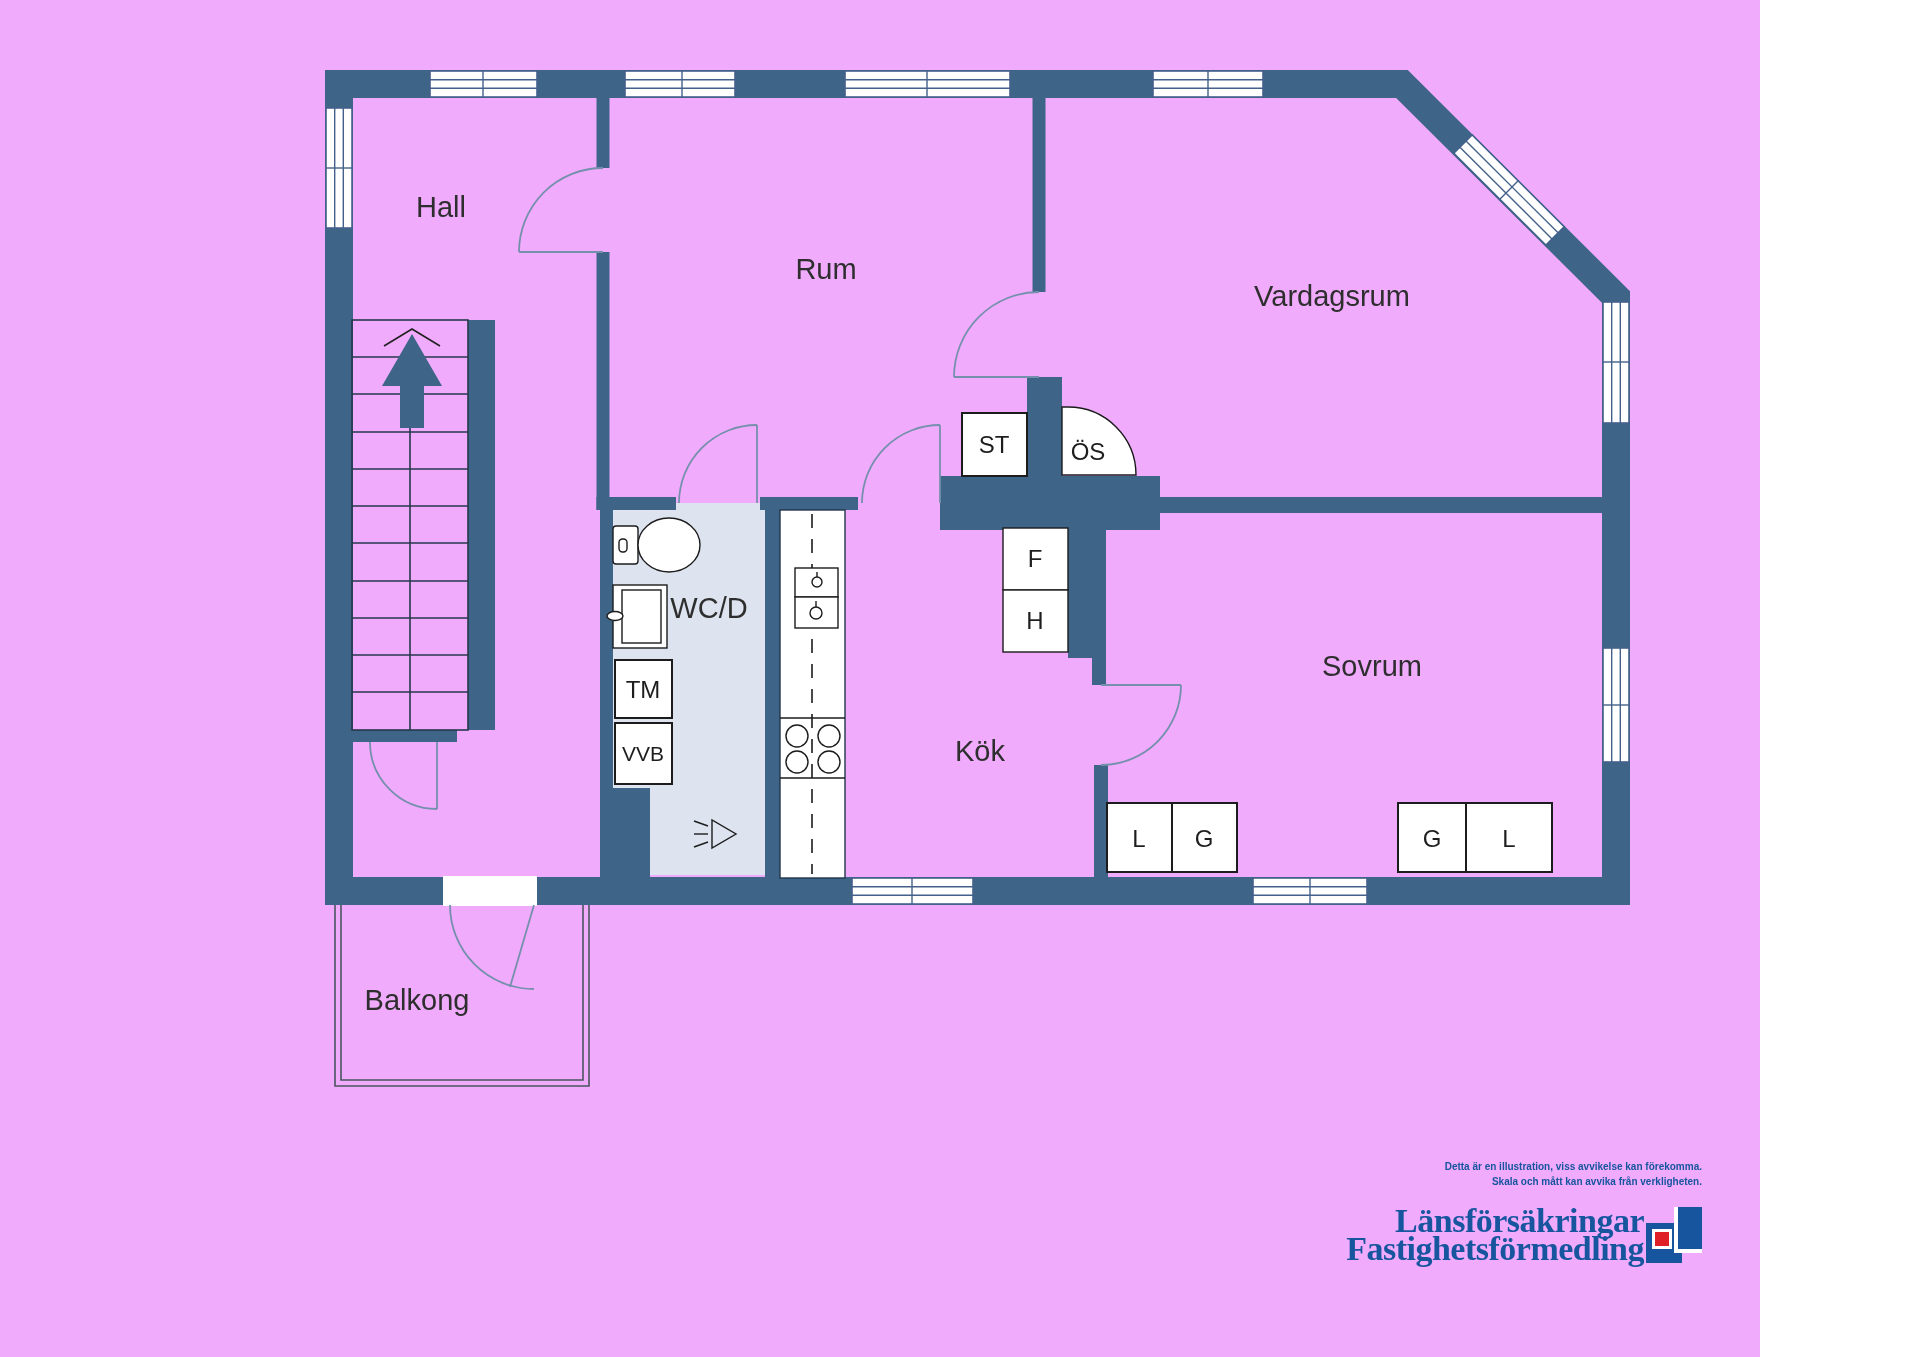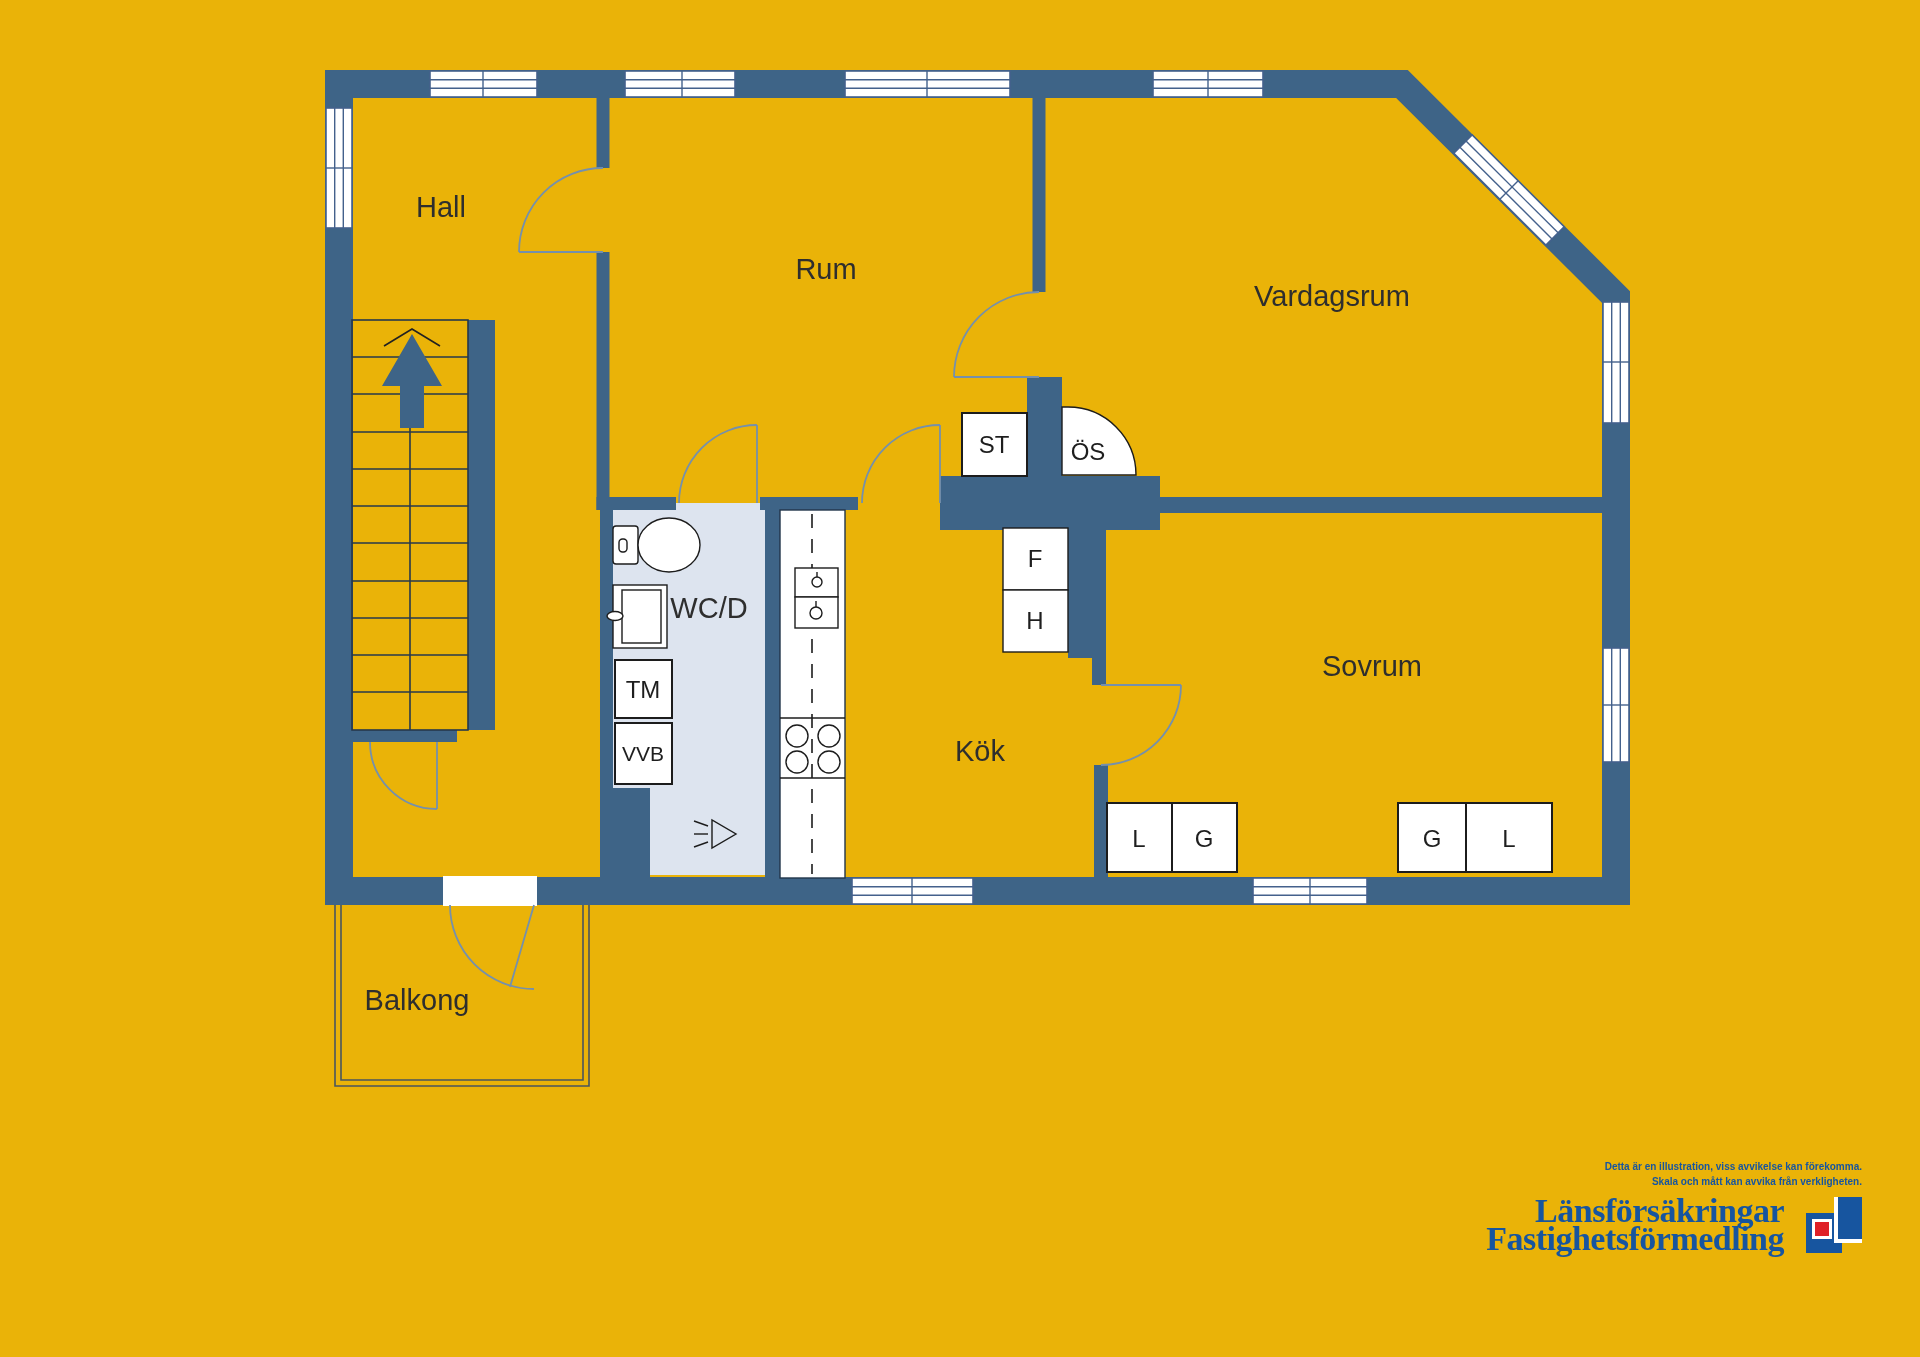--- a/index.html
+++ b/index.html
@@ -1,36 +1,36 @@
 <!DOCTYPE html>
 <html style="--wall: #3e6487; --wc_floor: #dde4ef; --line: #44618c; --door: #7590ac; --label: #2e2e2e; --brand: #17559f; --brand_red: #df2027;"><head>
 <meta charset="utf-8">
 <style>
   html,body{margin:0;padding:0;background:#fff;}
-  .stage{position:relative;width:1920px;height:1357px;background:#eab308;overflow:hidden;
+  .stage{position:relative;width:1760px;height:1357px;background:#f0abfc;overflow:hidden;
          font-family:"Liberation Sans", sans-serif;}
   svg text{font-family:"Liberation Sans", sans-serif;}
 
   
   .wall{fill:var(--wall,#3e6487);}
   .win rect.pane{fill:#fff;stroke:var(--line,#44618c);stroke-width:1.6;}
   .win line{stroke:var(--line,#44618c);stroke-width:1.4;}
   .door{stroke:var(--door,#7590ac);stroke-width:1.8;fill:none;}
   .fixture{fill:#fff;stroke:#1c1c1c;stroke-width:2;}
   .fixture.thin{stroke-width:1.4;}
   .sym{stroke:#1c1c1c;stroke-width:1.4;fill:none;}
   .stairline{stroke:#26384c;stroke-width:1.6;fill:none;}
   .room-label{font-size:29px;fill:var(--label,#2e2e2e);text-anchor:middle;}
   .box-label{font-size:24px;fill:#1e1e1e;text-anchor:middle;}
   .box-label.small{font-size:21px;}
   .balcony{stroke:#49565f;stroke-width:1.6;fill:none;}
 
   .footer{position:absolute;right:58px;top:1160px;text-align:right;}
   .disclaimer{font-size:10px;font-weight:bold;color:var(--brand,#17559f);line-height:1.45;}
-  .brand-row{margin-top:8px;display:flex;justify-content:space-between;align-items:flex-start;gap:22px;}
+  .brand-row{margin-top:18px;display:flex;justify-content:space-between;align-items:flex-start;gap:2px;}
   .brand-text{font-family:"Liberation Serif", serif;font-weight:bold;font-size:34px;
               line-height:0.82;letter-spacing:-0.5px;color:var(--brand,#17559f);text-align:right;}
 </style>
 </head>
 <body>
 
 <div class="stage">
 
 <svg width="1920" height="1357" viewBox="0 0 1920 1357">
 

